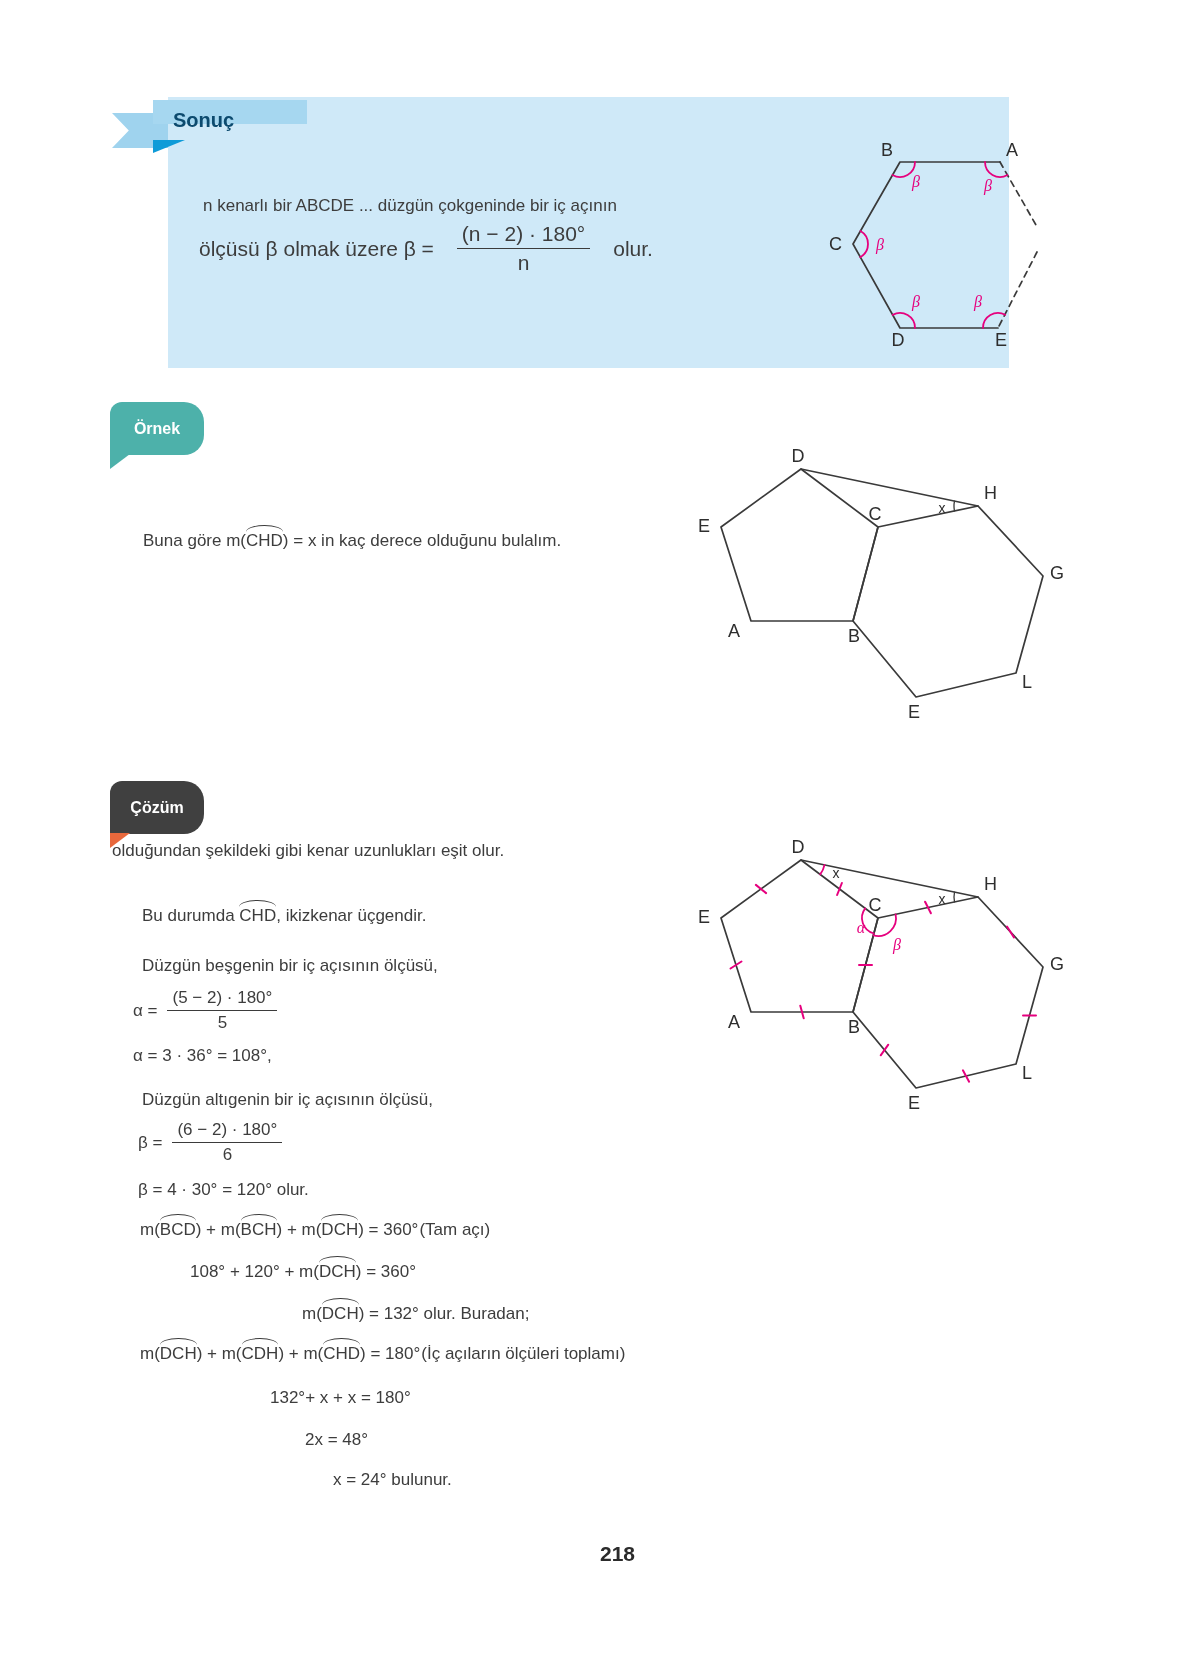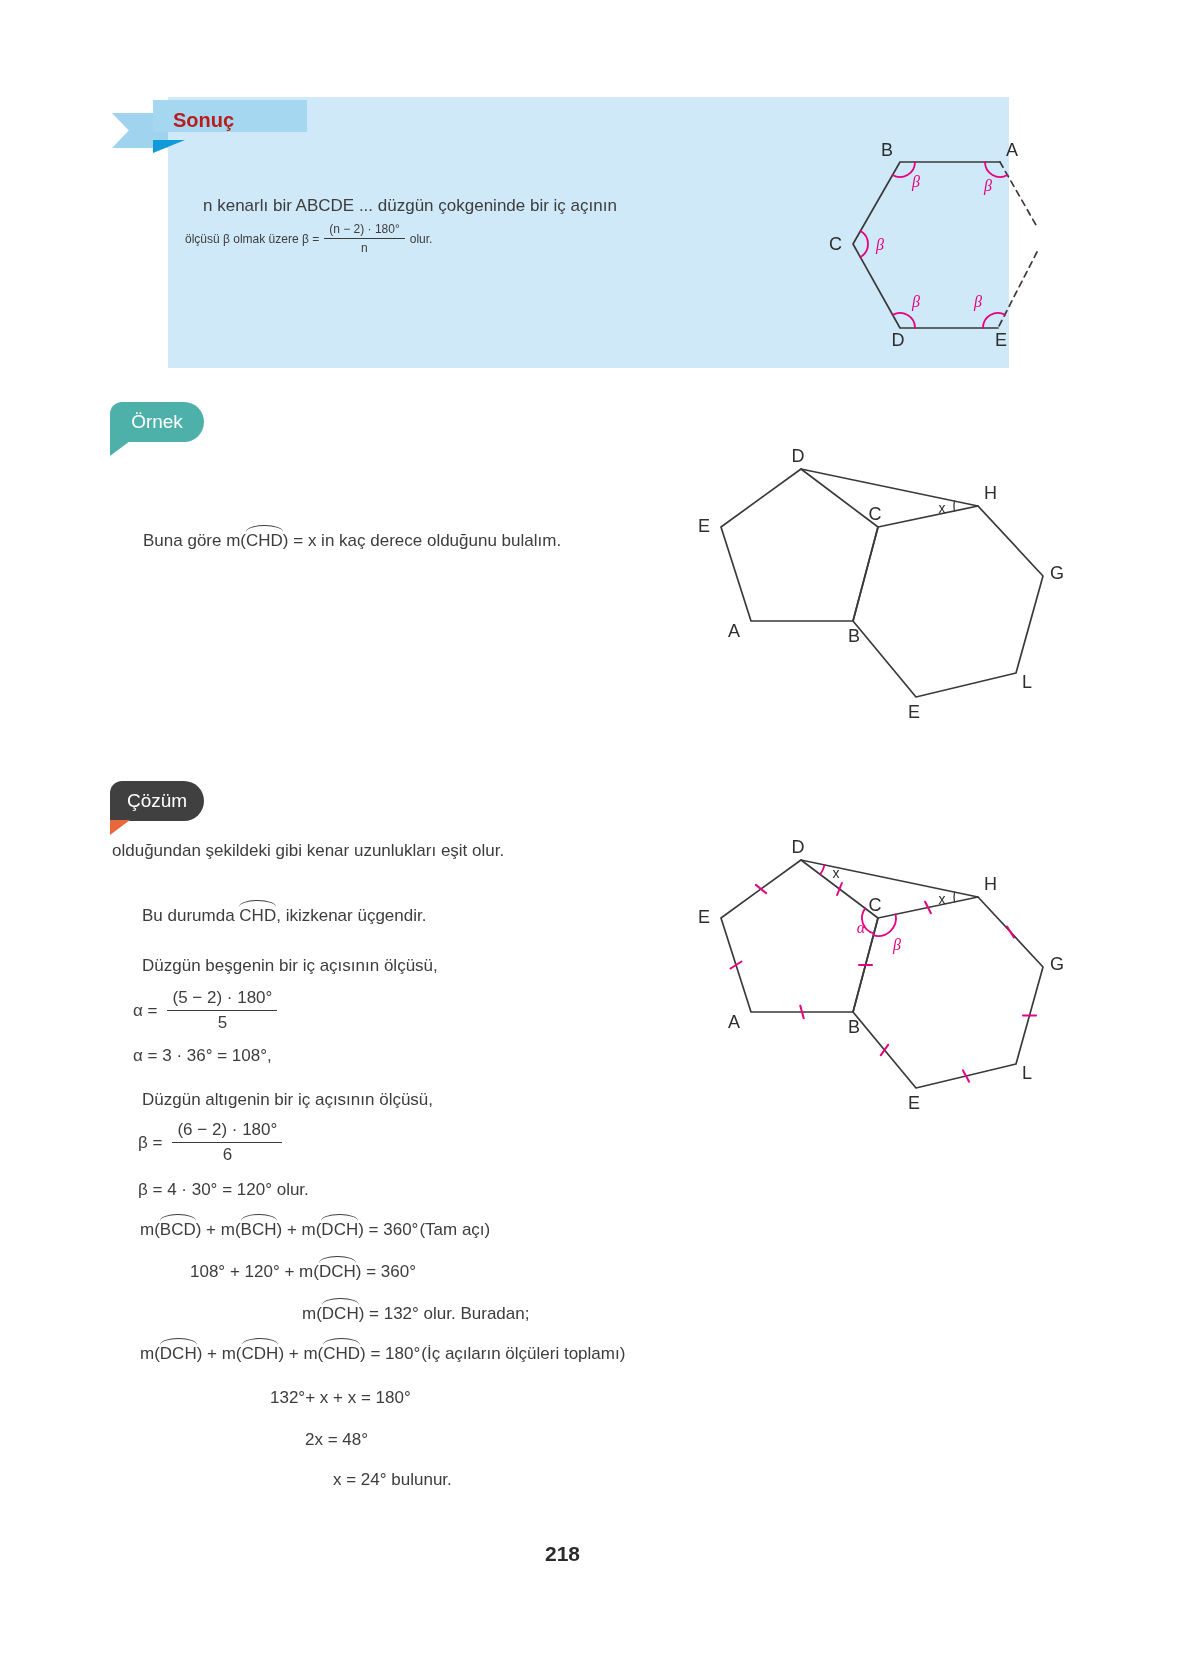--- a/index.html
+++ b/index.html
@@ -10,54 +10,54 @@
   }
   .abs { position:absolute; }
 
   
   .sonuc-box { left:168px; top:97px; width:841px; height:271px; background:#cfe9f8; }
   .ribbon { left:112px; top:100px; width:180px; height:60px; }
   .ribbon-tail { position:absolute; left:0; top:13px; width:56px; height:35px; background:#9fd3ee;
     clip-path:polygon(0 0,100% 0,100% 100%,0 100%,30% 50%); }
   .ribbon-fold { position:absolute; left:41px; top:40px; width:32px; height:13px; background:#0e9bd8;
     clip-path:polygon(0 0,100% 0,0 100%); }
-  .ribbon-band { position:absolute; left:41px; top:0; width:134px; height:32px; background:#a6d7f0;
-    color:#b91c1c; font-weight:bold; font-size:20px; line-height:40px; padding-left:20px; }
+  .ribbon-band { position:absolute; left:41px; top:0; width:134px; height:24px; background:#a6d7f0;
+    color:#0c4a6e; font-weight:bold; font-size:20px; line-height:40px; padding-left:20px; }
   .sonuc-line1 { left:203px; top:196px; font-size:17.5px; }
-  .sonuc-line2 { left:185px; top:222px; display:flex; align-items:center; gap:5px; font-size:12px; }
+  .sonuc-line2 { left:199px; top:222px; display:flex; align-items:center; gap:23px; font-size:21px; }
 
   
   .frac { display:inline-flex; flex-direction:column; text-align:center; vertical-align:middle; }
   .frac .num { padding:0 5px 2px 5px; }
   .frac .den { border-top:1.7px solid #3b3b3b; padding-top:2px; }
 
   
   .arc { position:relative; display:inline-block; line-height:1.15; }
   .arc::before { content:""; position:absolute; left:0; right:0; top:-6px; height:6px;
     border-top:1.8px solid #3b3b3b; border-radius:50% 50% 0 0 / 100% 100% 0 0; }
 
   
-  .bubble { width:94px; height:40px; border-radius:12px 20px 20px 0;
-    color:#fff; font-weight:normal; font-size:19px; display:flex; align-items:center; justify-content:center; }
+  .bubble { width:94px; height:53px; border-radius:12px 20px 20px 0;
+    color:#fff; font-weight:bold; font-size:16px; display:flex; align-items:center; justify-content:center; }
   .bubble::after { content:""; position:absolute; left:0; top:100%; margin-top:-1px;
     width:0; height:0; border-right:20px solid transparent; }
   .bubble-ornek { left:110px; top:402px; background:#4db1aa; }
   .bubble-ornek::after { border-top:15px solid #4db1aa; }
   .bubble-cozum { left:110px; top:781px; background:#404040; }
   .bubble-cozum::after { border-top:15px solid #e8683c; }
 
   
   .para { font-size:17px; line-height:33px; width:552px; }
   .para .line1 { padding-left:33px; text-align:justify; text-align-last:justify; }
   .txt { font-size:17px; white-space:nowrap; }
   .eq { font-size:17px; white-space:nowrap; padding-top:7px; }
   .eq .note { margin-left:1px; }
   .flexrow { display:flex; align-items:center; gap:10px; font-size:17px; }
 
-  .pagenum { left:490px; top:1542px; width:145px; text-align:center;
+  .pagenum { left:490px; top:1542px; width:145px; text-align:right;
     font-size:21px; font-weight:bold; color:#2b2b2b; }
 
   
   .fig-line { stroke:#3a3a3a; stroke-width:1.7; fill:none; stroke-linejoin:round; stroke-linecap:round; }
   .fig-dash { stroke:#3a3a3a; stroke-width:1.7; fill:none; stroke-dasharray:6 5; stroke-linecap:round; }
   .fig-pink { stroke:#e6007e; stroke-width:1.8; fill:none; stroke-linecap:round; }
   .fig-tick { stroke:#e6007e; stroke-width:2; fill:none; stroke-linecap:round; }
   .fig-label { font-family:"Liberation Sans",sans-serif; font-size:18px; fill:#2e2e2e; }
   .fig-x { font-family:"Liberation Sans",sans-serif; font-size:14px; fill:#2e2e2e; }
   .fig-greek { font-family:"Liberation Serif",serif; font-style:italic; font-size:16px; fill:#e6007e; }

